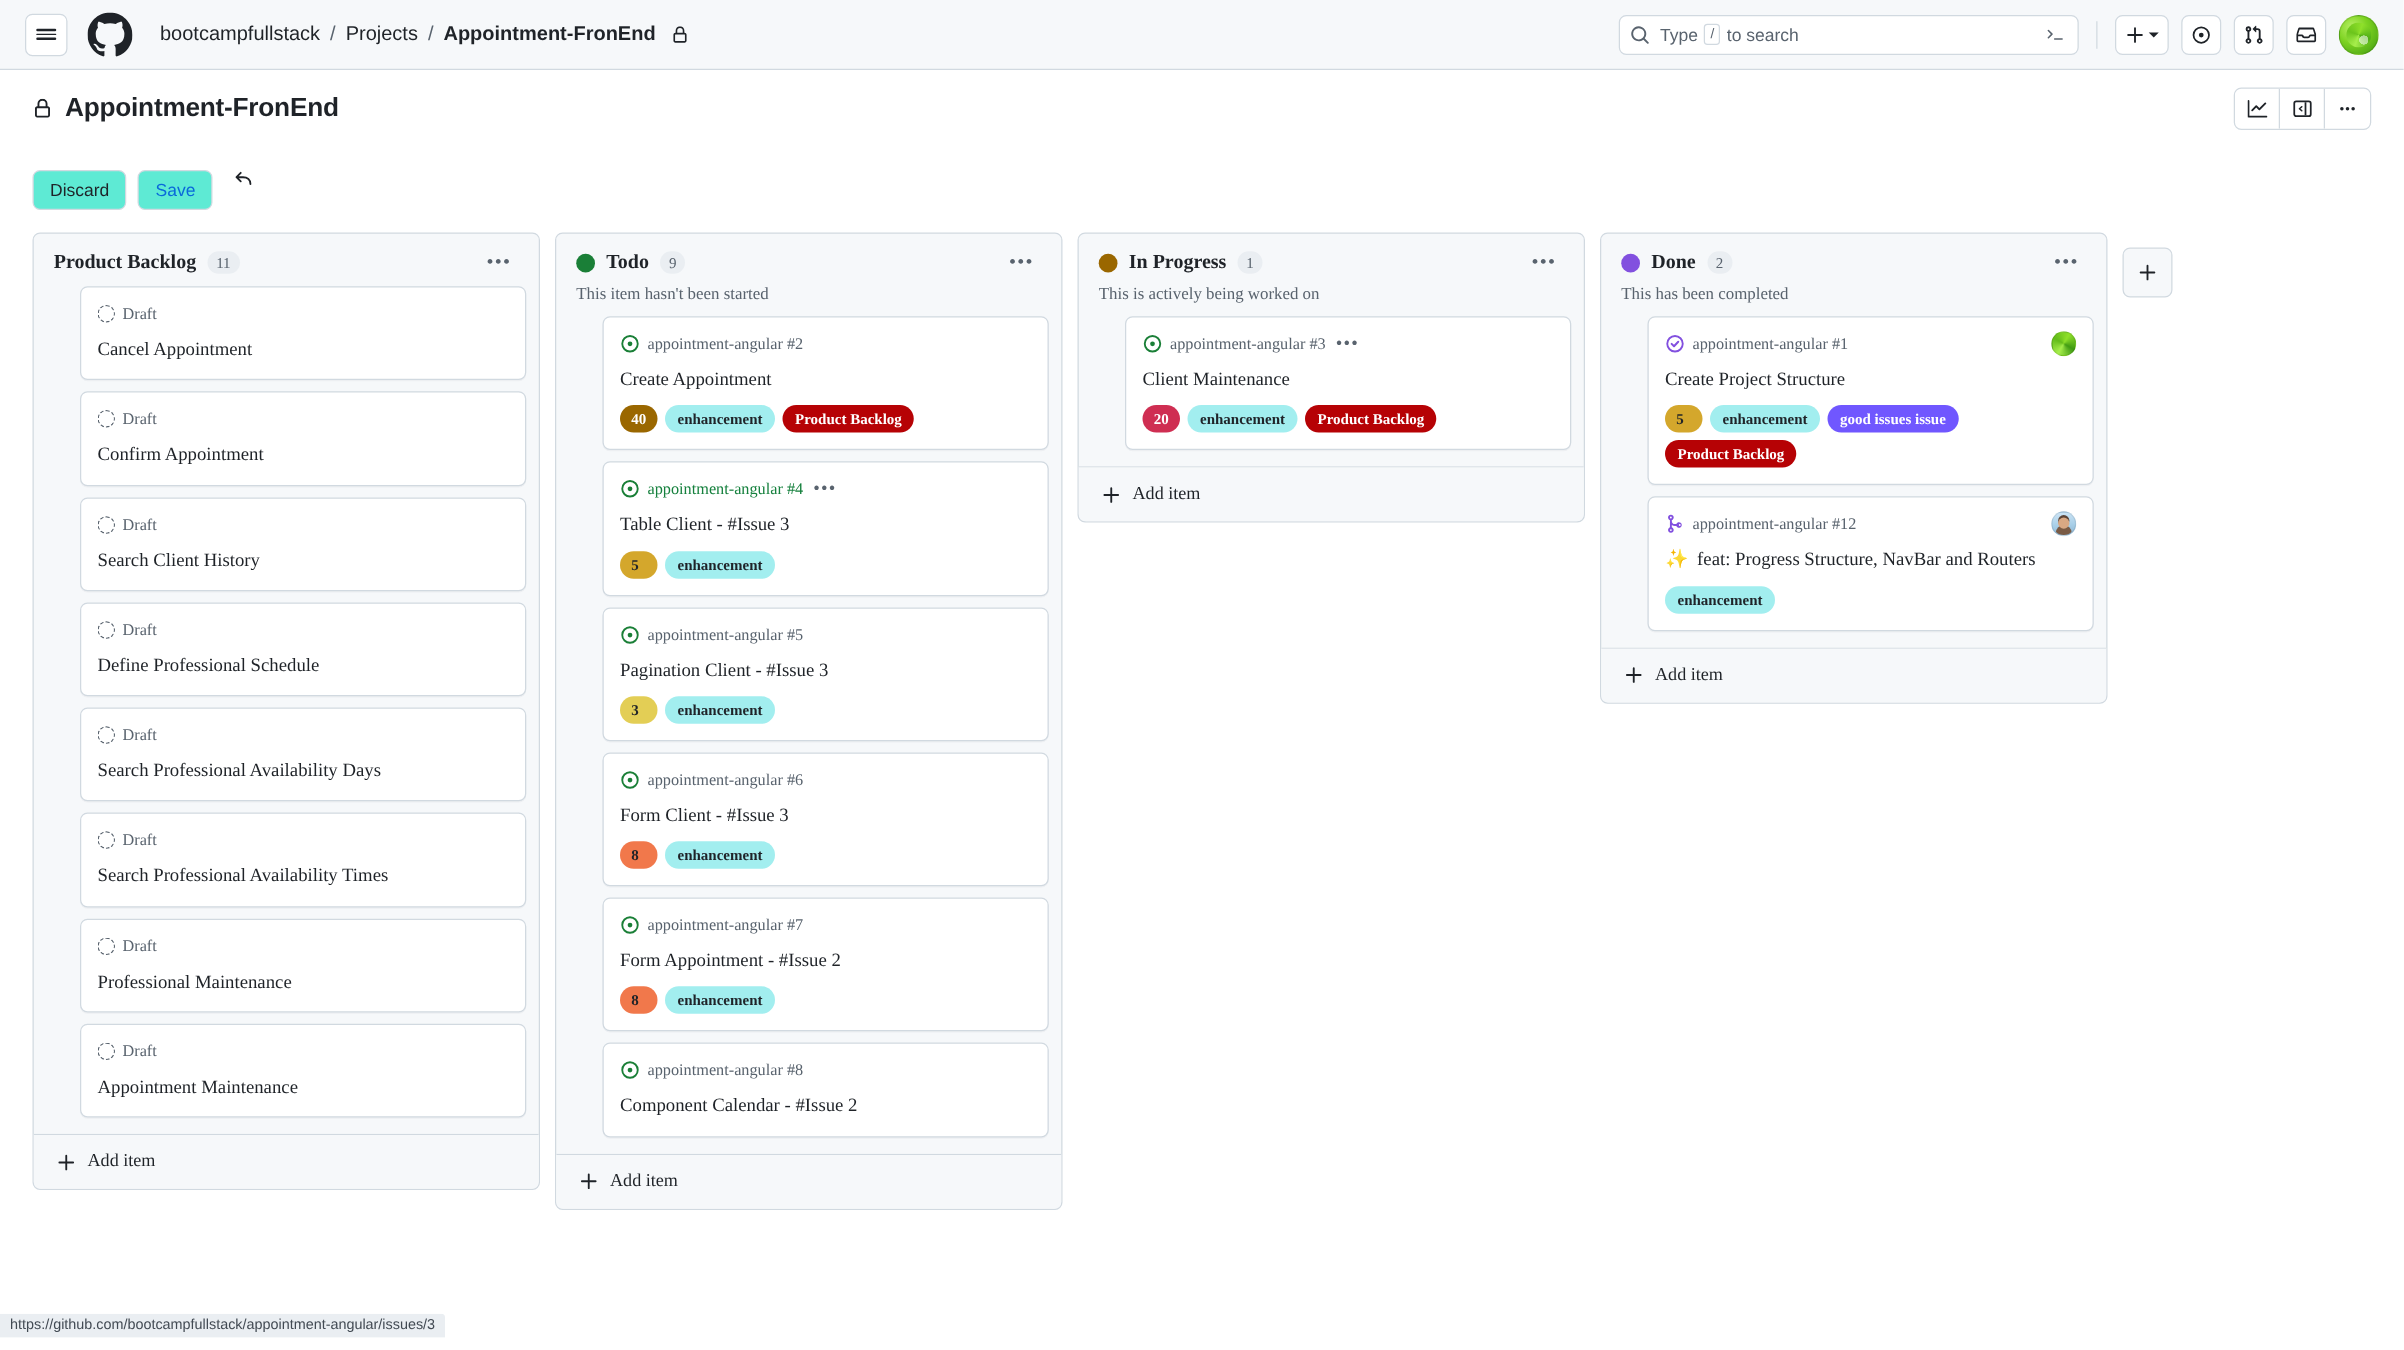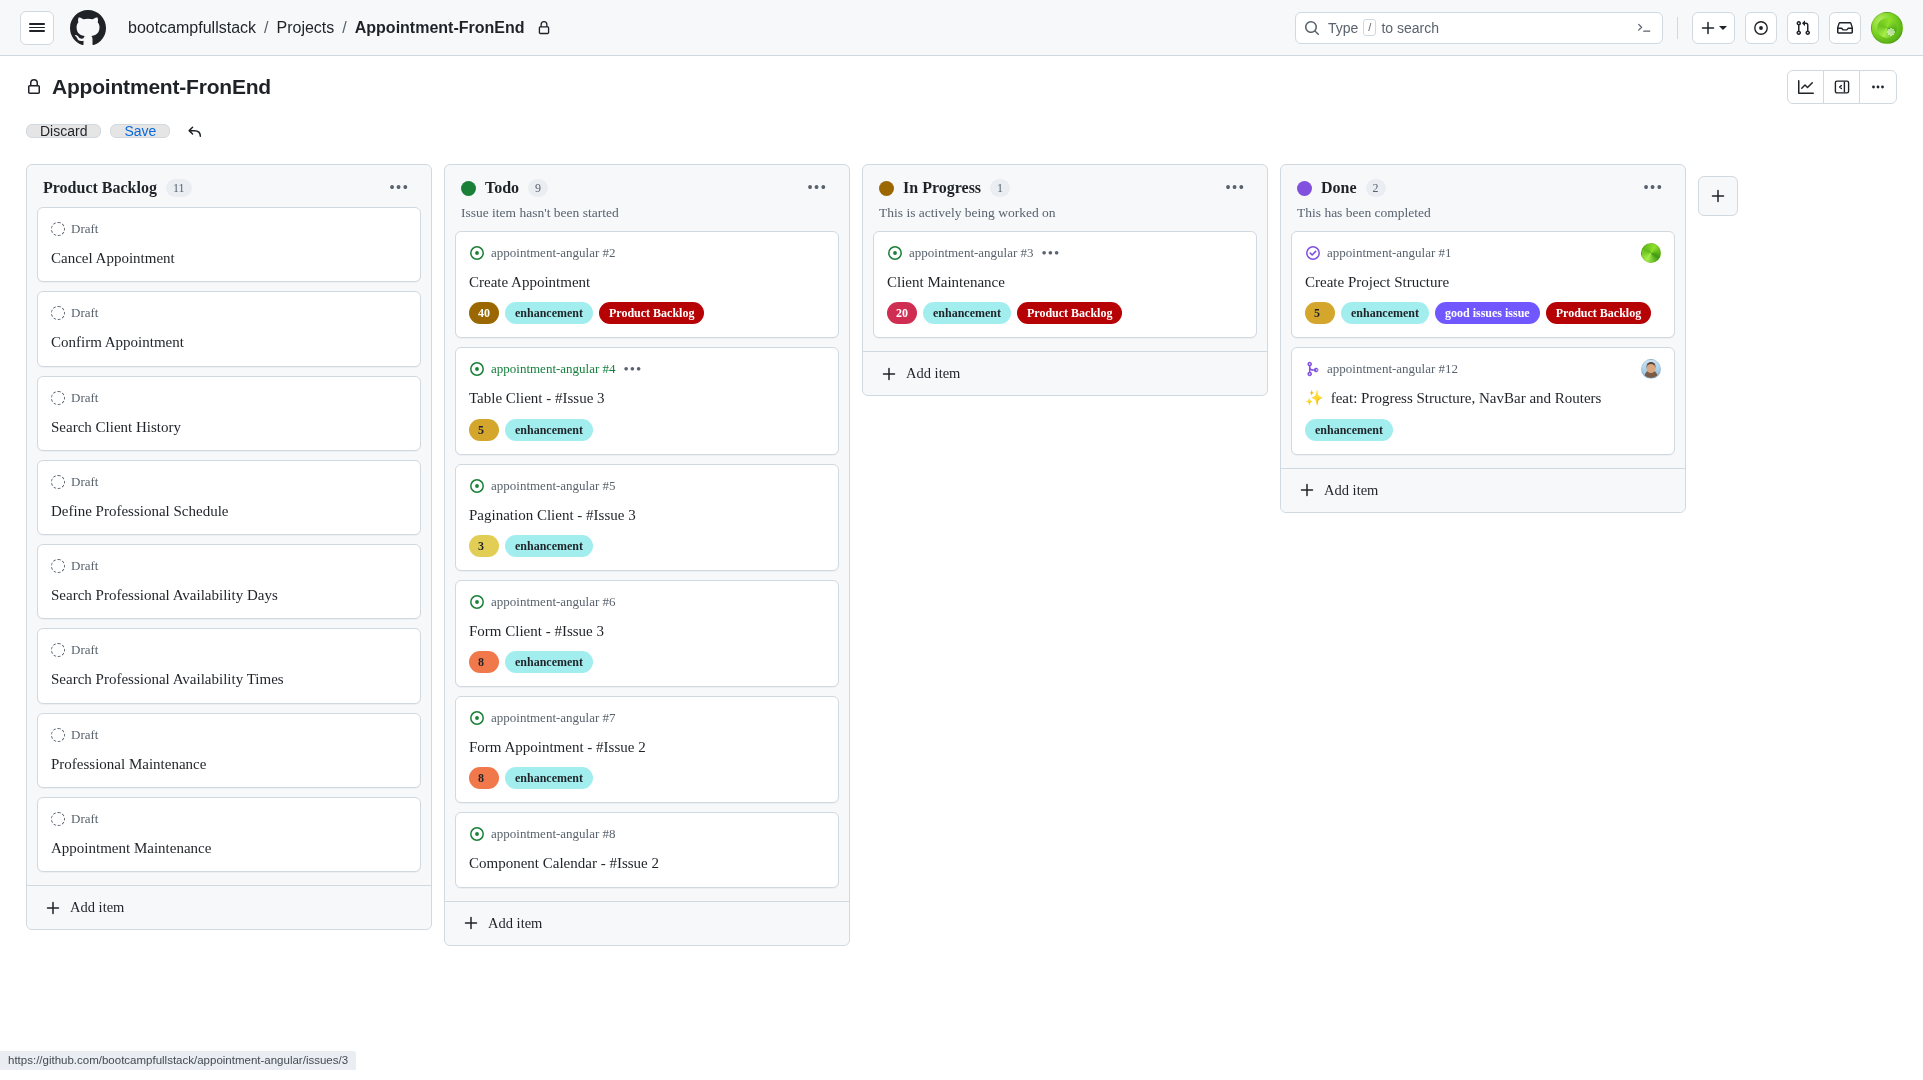--- a/index.html
+++ b/index.html
@@ -145,26 +145,27 @@
   .filterinput {
     flex:1; height:32px;
     border:1px solid #d1d9e0; border-radius:6px;
     background:#ffffff;
     display:flex; align-items:center; gap:9px;
     padding: 0 10px;
     cursor:text;
   }
   .filterinput .ph { color:#59636e; font-size:14px; }
   .btn {
-    height:14px; padding:0 13px;
+    height:32px; padding:0 13px;
     border:1px solid #d1d9e0; border-radius:6px;
-    background:#e5e5e5; font-size:14px; font-weight:500;
+    background:#5eead4; font-size:14px; font-weight:500;
     display:flex;align-items:center; cursor:pointer;
     color:#1f2328;
     font-family:"Liberation Sans", sans-serif;
+    margin-top:20px;
   }
   .btn-save { color:#0969da; }
   .undo { width:30px;height:30px;display:flex;align-items:center;justify-content:center;cursor:pointer;color:#1f2328;}
 
   
   .board {
     display:flex; align-items:flex-start; gap:12px;
     padding: 8px 26px 0 26px;
     height: calc(1080px - 56px - 104px - 54px);
     overflow:hidden;
@@ -201,20 +202,21 @@
   .col-body::-webkit-scrollbar-track { background:transparent; }
 
   .card {
     background:#ffffff;
     border:1px solid #d1d9e0;
     border-radius:6px;
     padding: 11px 13px 13px 13px;
     margin-bottom: 9px;
     cursor:pointer;
     box-shadow: 0 1px 0 rgba(31,35,40,0.04);
+    margin-left: 27px;
   }
   .card-top { display:flex; align-items:center; gap:6px; min-height:20px;}
   .card-meta { font-size:13px; color:#59636e; }
   .card-dots { color:#59636e; font-size:15px; letter-spacing:1px; line-height:10px; margin-left:2px;}
   .card-title { font-size:15px; margin-top:9px; color:#1f2328; line-height:1.35; display:flex; align-items:center; gap:7px;}
   .labels { display:flex; flex-wrap:wrap; gap:6px; margin-top:10px; }
   .label {
     font-size:12px; font-weight:600;
     border-radius:999px;
     padding: 3px 10px;
@@ -498,21 +500,21 @@
       </div>
     </div>
     <div class="column">
       <div class="col-head">
         <div class="col-title-row">
           <span class="status-dot" style="background:#1a7f37"></span>
           <span class="col-name">Todo</span>
           <span class="col-count">9</span>
           <span class="col-menu">•••</span>
         </div>
-        <div class="col-desc">Issue item hasn't been started</div>
+        <div class="col-desc">This item hasn't been started</div>
       </div>
       <div class="col-body">
         <div class="card">
           <div class="card-top">
             <svg width="16" height="16" viewBox="0 0 16 16">
               <circle cx="8" cy="8" r="6.2" fill="none" stroke="#1a7f37" stroke-width="1.5"></circle>
               <circle cx="8" cy="8" r="1.9" fill="#1a7f37"></circle>
             </svg>
             <span class="card-meta" style="color:#59636e">appointment-angular #2</span>
           </div>

